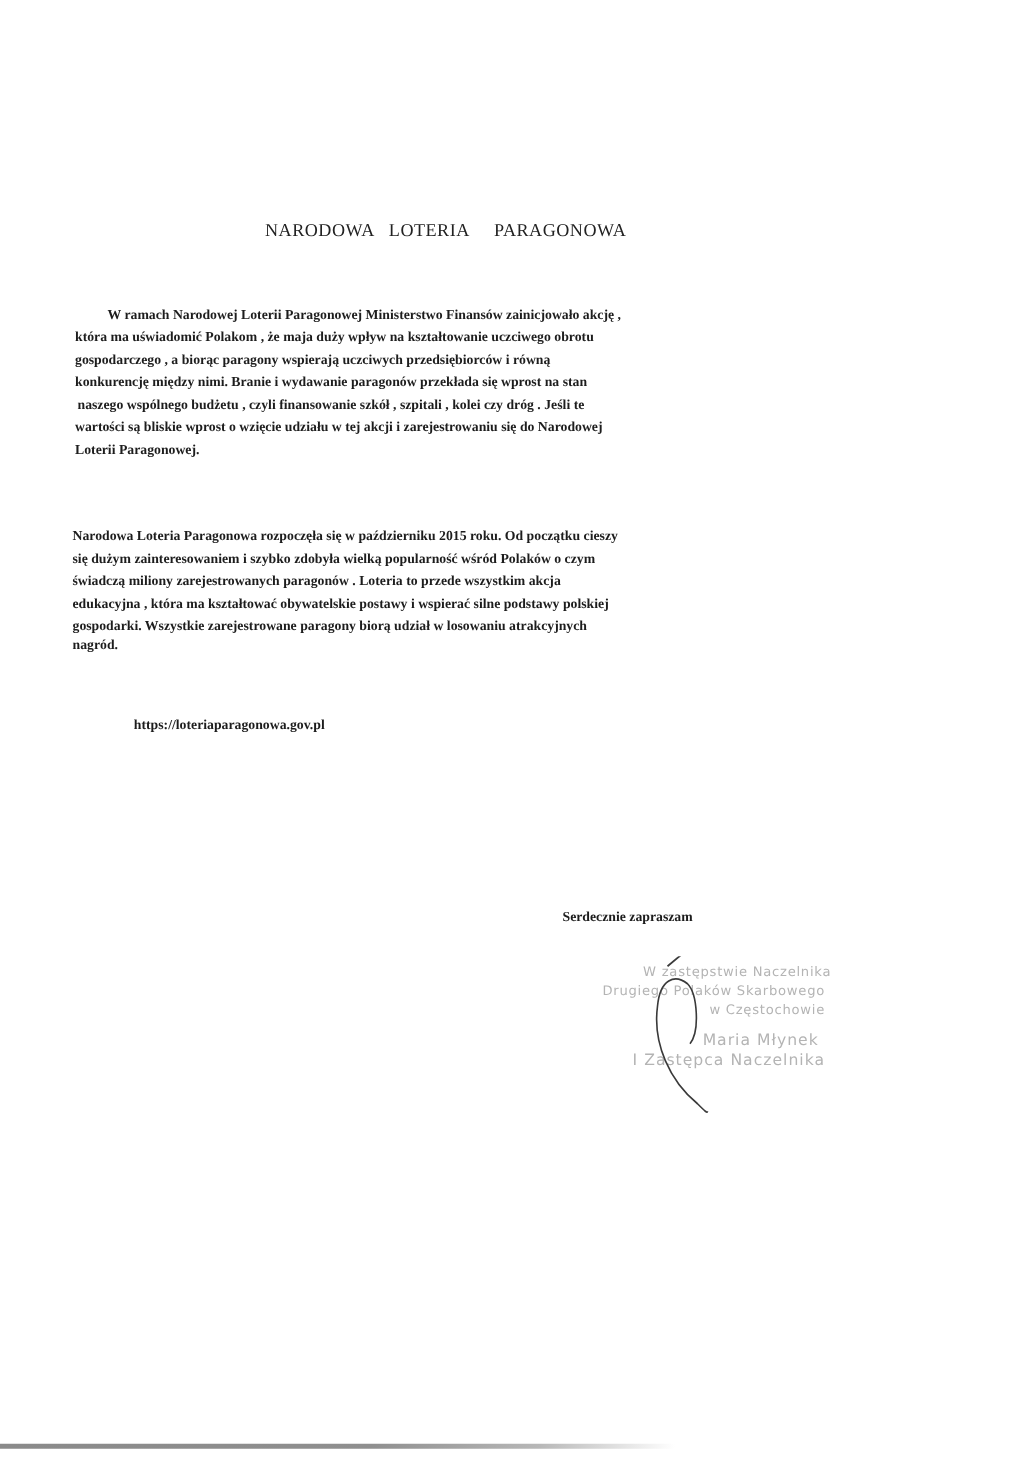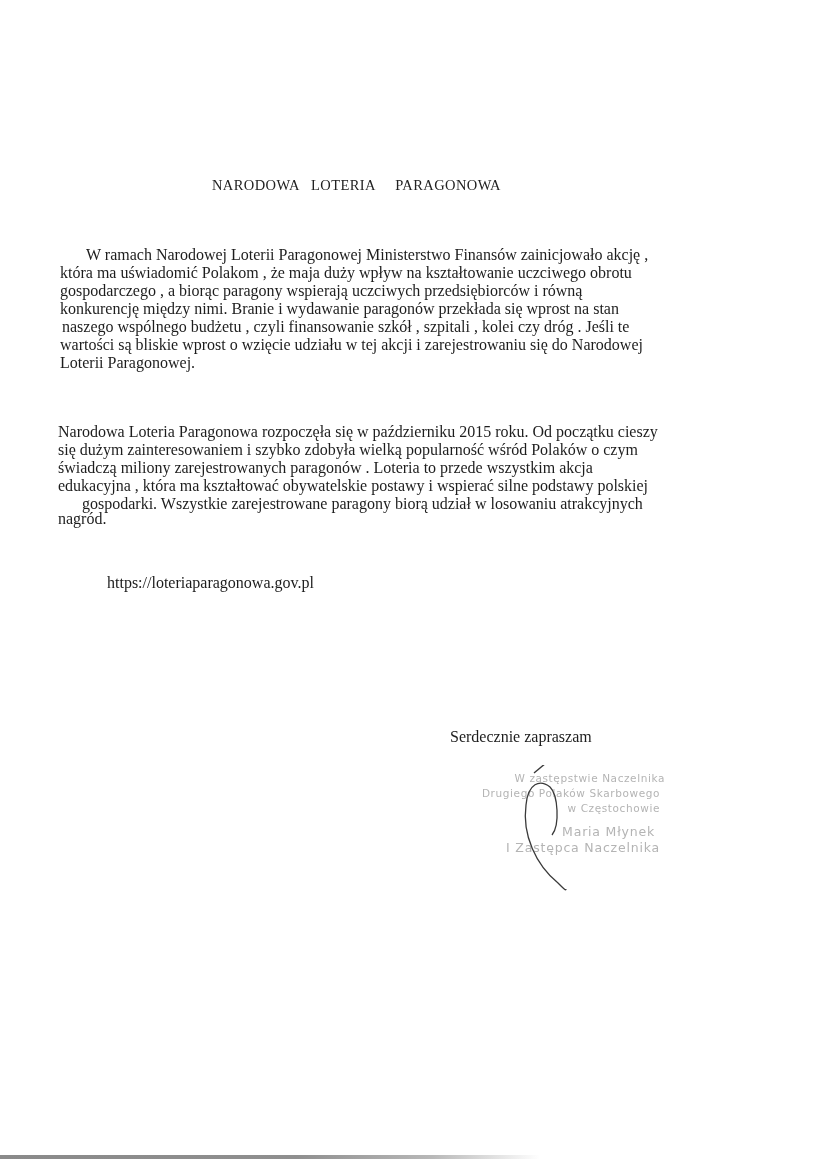--- a/index.html
+++ b/index.html
@@ -8,21 +8,21 @@
       font-family: "Liberation Serif", "DejaVu Serif", serif;
       color: #1c1c1c;
     }
     .page { position: absolute; left: 0; top: 0; width: 826px; height: 1169px; border-radius: 11px; }
     .title {
       position: absolute; left: 212px; top: 177px;
       font-size: 14.5px; letter-spacing: 0.4px; color: #222;
       white-space: pre;
     }
     .line {
-      position: absolute; font-weight: normal; font-size: 16px;
+      position: absolute; font-weight: bold; font-size: 11px;
       white-space: nowrap; color: #1d1d1d;
     }
     .stamp {
       position: absolute; font-family: "DejaVu Sans", sans-serif;
       color: #b4b4b4; font-size: 10.5px; text-align: right; white-space: nowrap;
       letter-spacing: 0.6px;
     }
     .stamp.name { font-size: 12.5px; letter-spacing: 0.8px; }
     .signature { position: absolute; left: 500px; top: 765px; width: 90px; height: 130px; }
     .scanline {
@@ -45,21 +45,21 @@
     <div class="line" style="left:62px; top:318px; width:716px;">naszego  wspólnego budżetu , czyli  finansowanie  szkół , szpitali , kolei  czy  dróg  .  Jeśli  te</div>
     <div class="line" style="left:60px; top:336px; width:720px;">wartości są bliskie  wprost o wzięcie  udziału  w tej akcji i zarejestrowaniu  się do Narodowej</div>
     <div class="line" style="left:60px; top:354px;">Loterii Paragonowej.</div>
   </div>
 
   <div>
     <div class="line" style="left:58px; top:423px;">Narodowa Loteria Paragonowa rozpoczęła się w październiku 2015 roku. Od początku cieszy</div>
     <div class="line" style="left:58px; top:441px;">się  dużym  zainteresowaniem  i szybko  zdobyła  wielką  popularność wśród  Polaków o  czym</div>
     <div class="line" style="left:58px; top:459px;">świadczą  miliony  zarejestrowanych  paragonów .  Loteria  to  przede  wszystkim  akcja</div>
     <div class="line" style="left:58px; top:477px;">edukacyjna , która ma  kształtować  obywatelskie  postawy  i wspierać silne podstawy polskiej</div>
-    <div class="line" style="left:58px; top:495px;margin-left:24px;">gospodarki. Wszystkie  zarejestrowane  paragony  biorą  udział  w  losowaniu  atrakcyjnych</div>
+    <div class="line" style="left:58px; top:495px;">gospodarki. Wszystkie  zarejestrowane  paragony  biorą  udział  w  losowaniu  atrakcyjnych</div>
     <div class="line" style="left:58px; top:510px;">nagród.</div>
   </div>
 
   <div class="line" style="left:107px; top:574px;">https://loteriaparagonowa.gov.pl</div>
 
 
   <div class="line" style="left:450px; top:728px;">Serdecznie zapraszam</div>
 
   <div>
     <div class="stamp" style="left:455px; top:772px; width:210px;">W zastępstwie Naczelnika</div>

